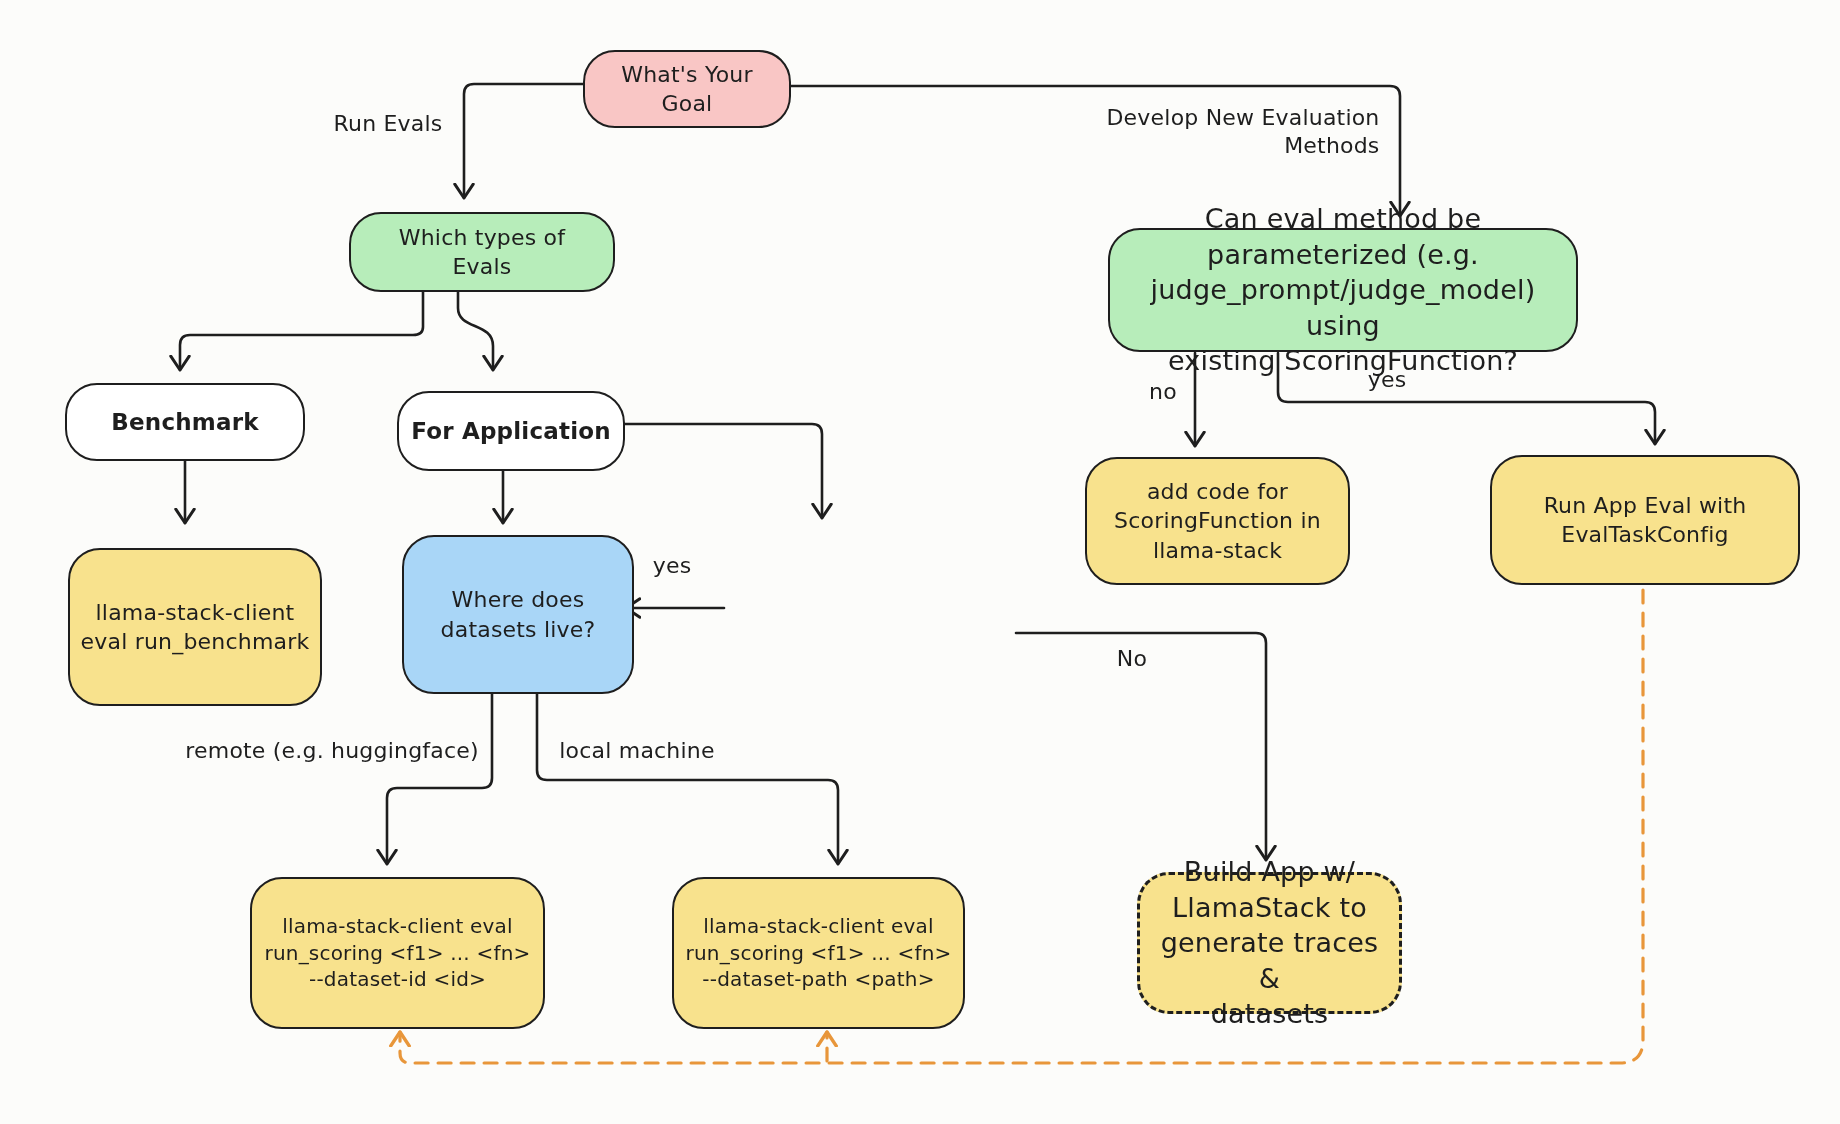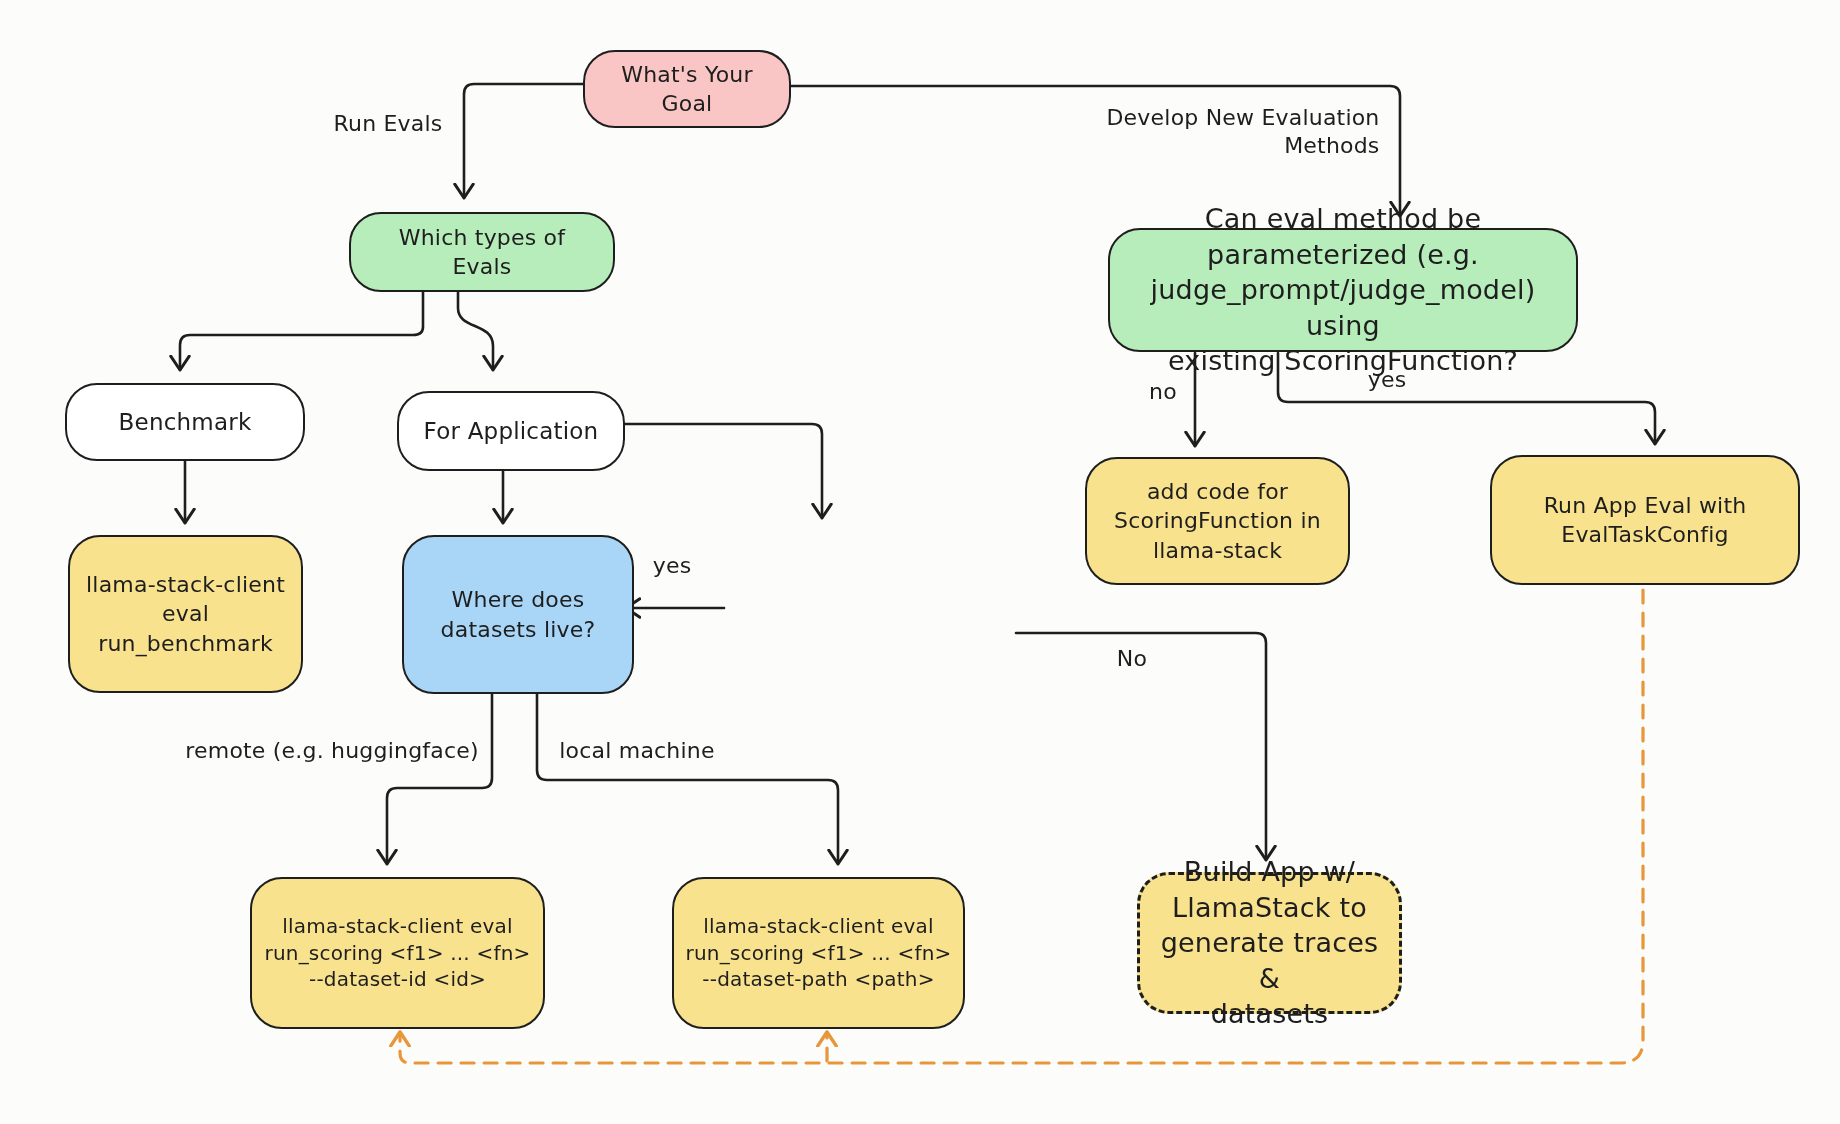--- a/index.html
+++ b/index.html
@@ -30,21 +30,21 @@
     letter-spacing:.2px;
   }
   .pink{background:var(--c-pink,#f9c6c5);}
   .green{background:var(--c-green,#b7edba);}
   .yellow{background:var(--c-yellow,#f8e28d);}
   .blue{background:var(--c-blue,#a9d6f7);}
   .white{background:var(--c-white,#ffffff);}
   .dashed{border-style:dashed;border-width:3.2px;}
   .fs21 .txt{font-size:27px;}
   .fs22 .txt{font-size:22px;}
-  .fs23 .txt{font-size:23px;}
+  .fs23 .txt{font-size:23px;font-weight:bold;}
   .fs20 .txt{font-size:20px;}
   .elabel{
     position:absolute;z-index:2;
     transform:translateX(-50%);
     white-space:pre-line;text-align:right;
     font-size:22px;line-height:1.25;letter-spacing:.2px;
     color:var(--c-stroke,#1e1e1e);
   }
 </style>
 </head>
@@ -101,21 +101,21 @@
   </div>
 
   <div class="node white fs23" style="left:65px;top:383px;width:240px;height:78px;">
     <div class="txt">Benchmark</div>
   </div>
 
   <div class="node white fs23" style="left:397px;top:383px;width:228px;height:80px;margin-top:8px;">
     <div class="txt">For Application</div>
   </div>
 
-  <div class="node yellow fs22" style="left:68px;top:535px;width:235px;height:158px;">
+  <div class="node yellow fs22" style="left:68px;top:548px;width:254px;height:158px;">
     <div class="txt">llama-stack-client
 eval run_benchmark</div>
   </div>
 
   <div class="node blue fs22" style="left:402px;top:535px;width:232px;height:159px;">
     <div class="txt">Where does
 datasets live?</div>
   </div>
 
 

